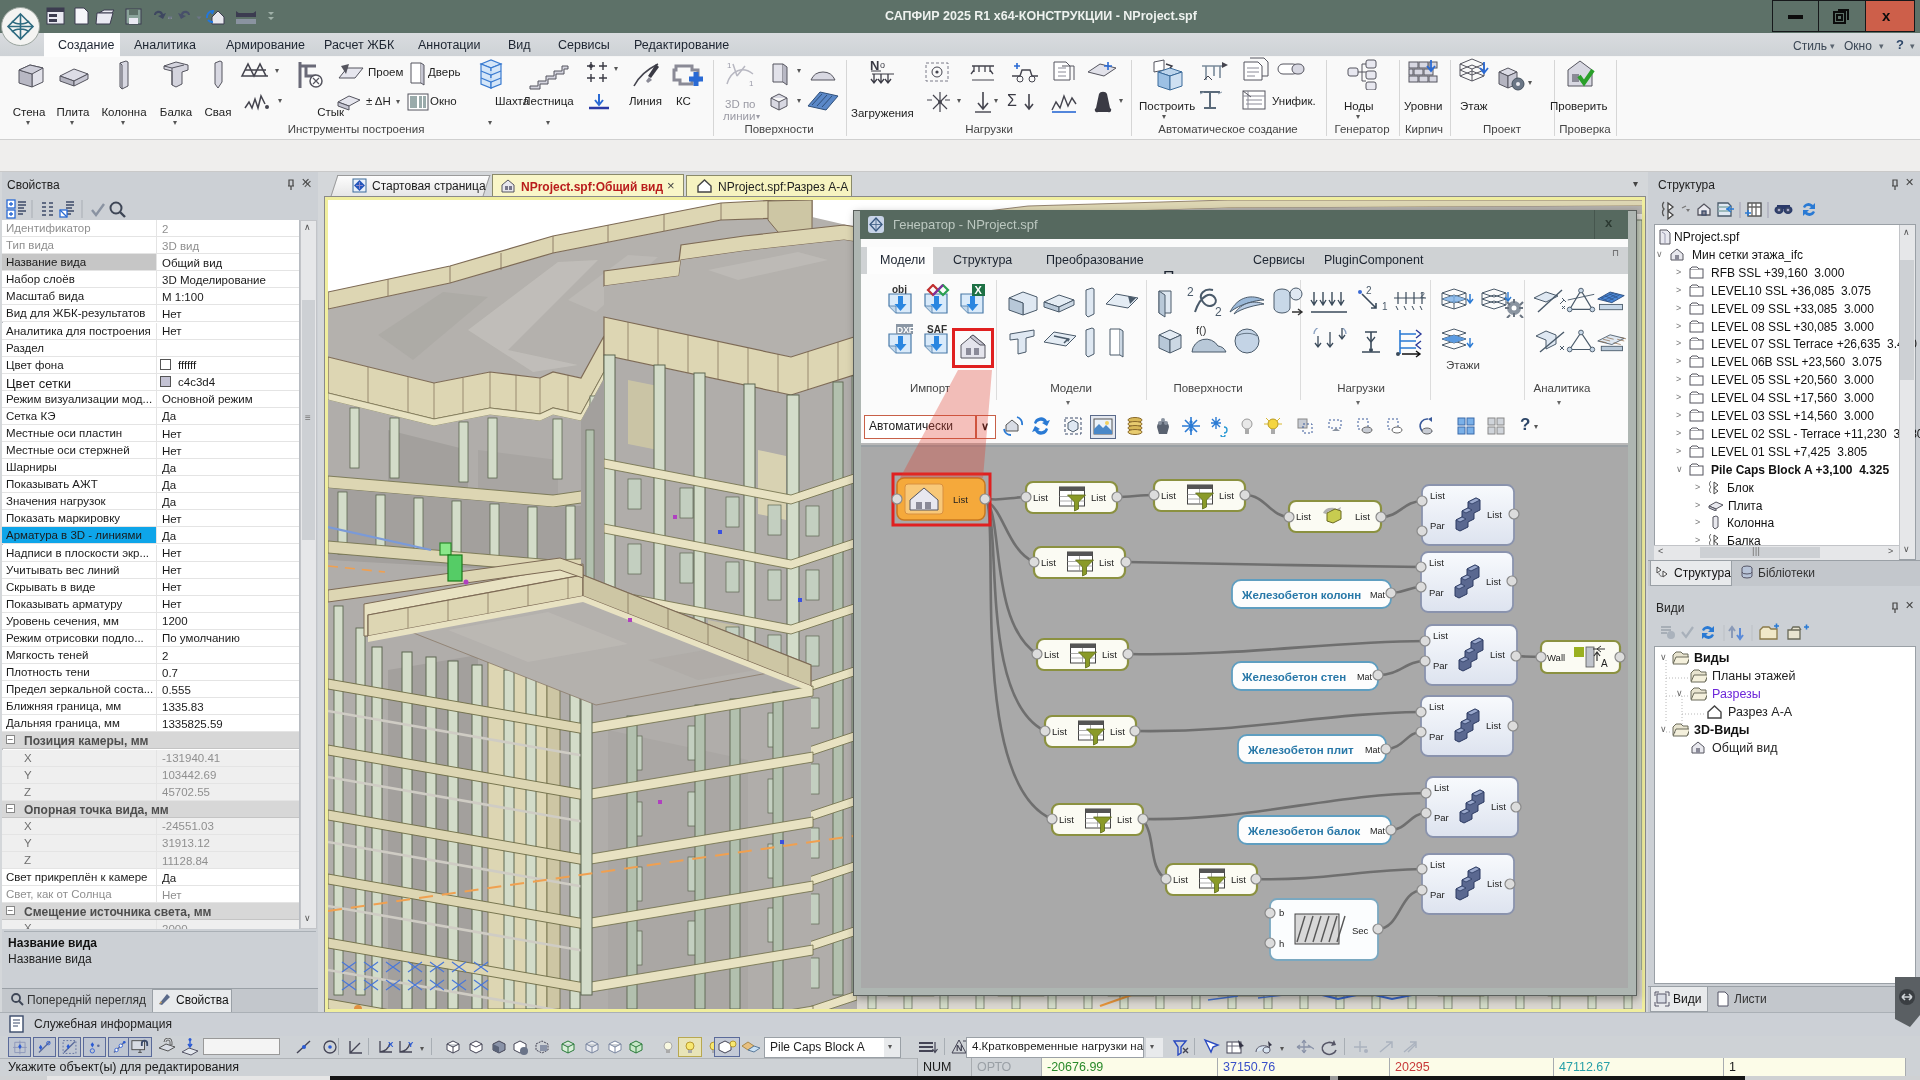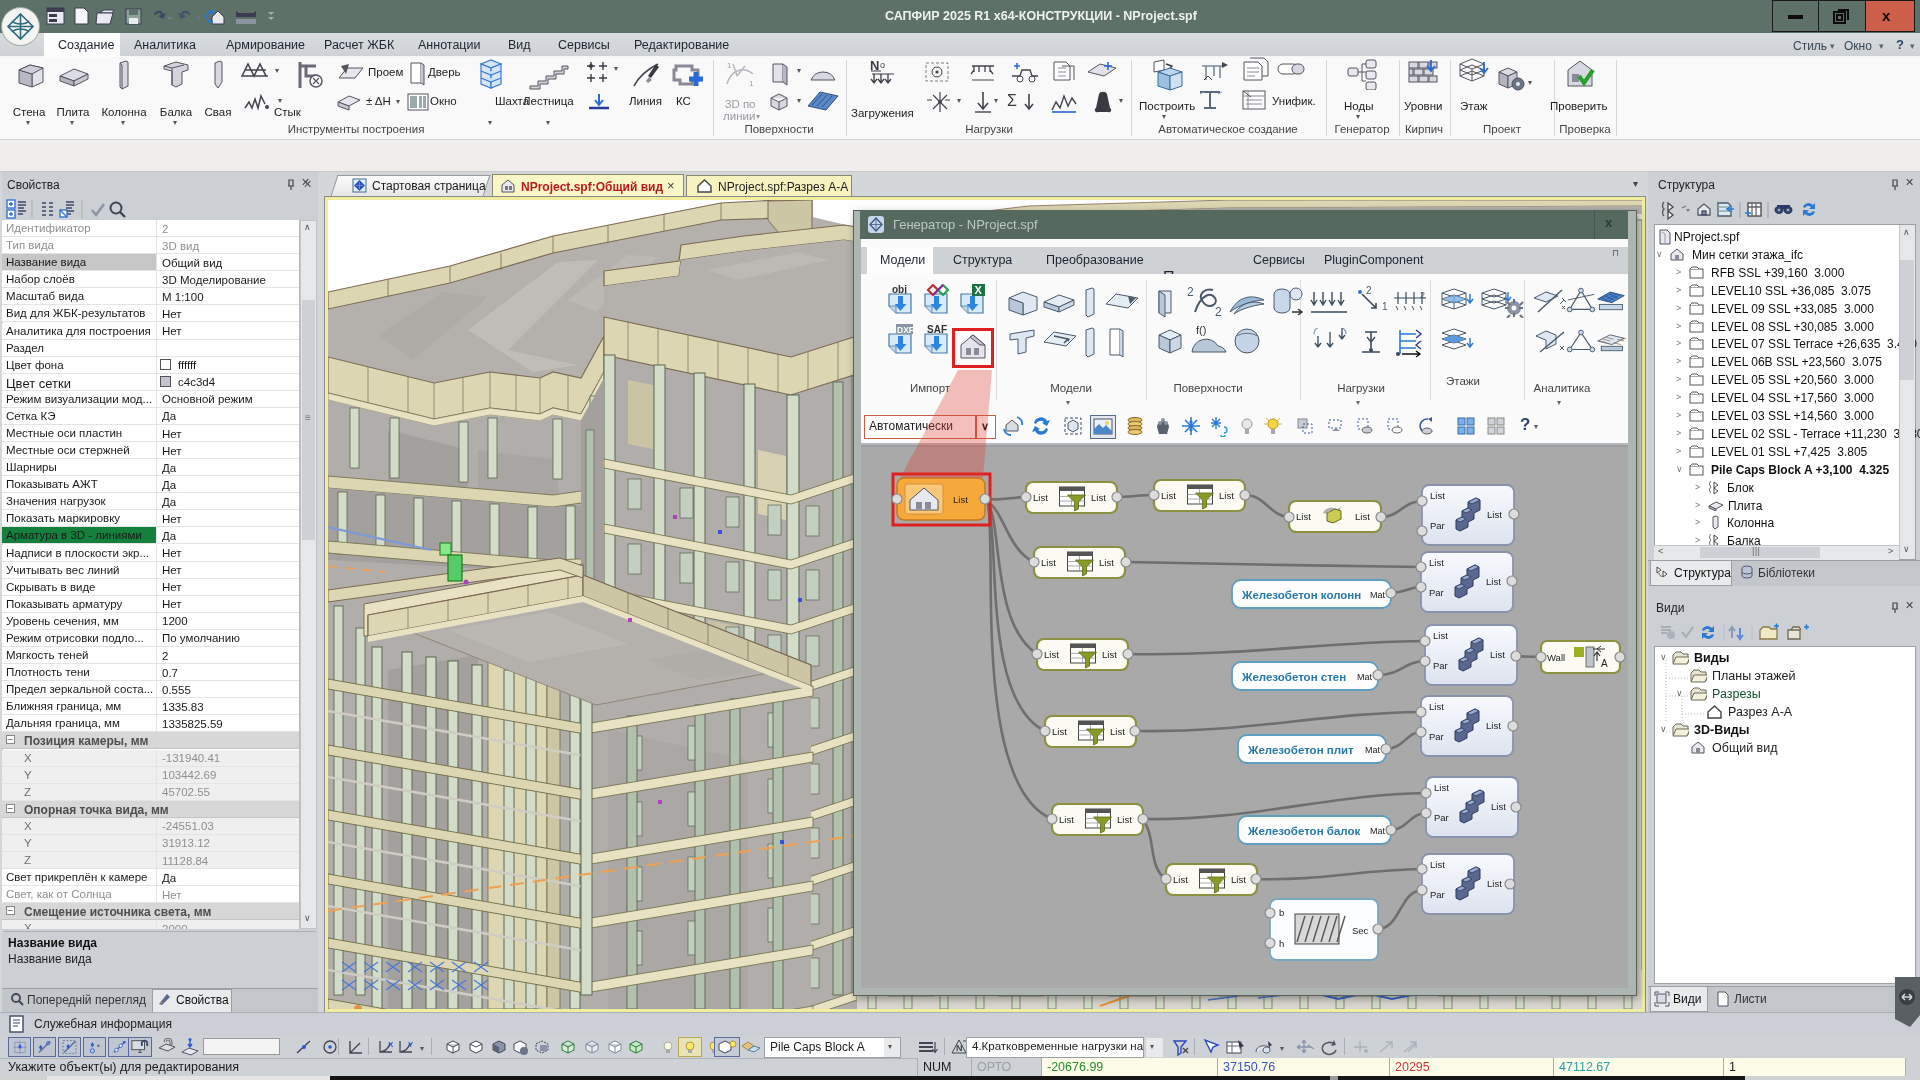--- a/index.html
+++ b/index.html
@@ -121,21 +121,21 @@
 <svg class="abs" style="left:243px;top:92px;" width="28" height="20" viewBox="0 0 28 20">
     <path d="M2 16 l4 -6 l3 6 l3 -9 l3 9 l3 -12 l4 8" fill="none" stroke="#44444e" stroke-width="1.5"></path>
     <circle cx="24" cy="15" r="2" fill="#44444e"></circle>
   </svg>
 <div class="tx" style="left:278px;top:96px;font-size:8px;color:#555;font-weight:normal;">▾</div>
 <svg class="abs" style="left:294px;top:60px;" width="30" height="30" viewBox="0 0 30 30">
     <path d="M6 2 v26 M6 6 h16 M12 6 v10 h10" fill="none" stroke="#6a6a78" stroke-width="3"></path>
     <circle cx="22" cy="21" r="6" fill="#fff" stroke="#55555f" stroke-width="1.5"></circle>
     <path d="M19 18 l6 6 m0 -6 l-6 6" stroke="#55555f" stroke-width="1.2"></path>
   </svg>
-<div class="tx" style="left:274px;top:106px;width:70px;text-align:left;font-size:11.5px;color:#222;">Стык</div>
+<div class="tx" style="left:274px;top:106px;width:70px;text-align:right;font-size:11.5px;color:#222;">Стык</div>
 <svg class="abs" style="left:337px;top:62px;" width="28" height="22" viewBox="0 0 28 22">
     <path d="M2 16 L10 6 L26 6 L18 16 Z" fill="#e6e6ee" stroke="#55555f"></path>
     <path d="M4 4 L12 2 L9 12 Z" fill="#55555f"></path>
   </svg>
 <div class="tx" style="left:368px;top:66px;font-size:11.5px;color:#222;font-weight:normal;">Проем</div>
 <svg class="abs" style="left:336px;top:92px;" width="26" height="20" viewBox="0 0 26 20">
     <path d="M2 10 L13 4 L24 8 L13 14 Z" fill="#e6e6ee" stroke="#55555f"></path>
     <path d="M2 10 L13 14 L13 18 L2 14 Z" fill="#c6c6d2" stroke="#55555f"></path>
   </svg>
 <div class="tx" style="left:366px;top:95px;font-size:11.5px;color:#222;font-weight:normal;">± ΔН</div>
@@ -491,21 +491,21 @@
       </div>
       <span style="position:absolute;left:160px;top:2.5px;font-size:11.5px;color:#1a1a1a;">Да</span>
     </div>
     <div style="position:absolute;left:0px;top:290.4px;width:297px;height:17.08px;border-bottom:1px solid #e4e4e4;background:#fff;">
       <div style="position:absolute;left:0;top:0;width:155px;height:100%;background:#fff;border-right:1px solid #e4e4e4;">
         <span style="position:absolute;left:4px;top:2px;font-size:11.5px;color:#1a1a1a;">Показать маркировку</span>
       </div>
       <span style="position:absolute;left:160px;top:2.5px;font-size:11.5px;color:#1a1a1a;">Нет</span>
     </div>
     <div style="position:absolute;left:0px;top:307.4px;width:297px;height:17.08px;border-bottom:1px solid #e4e4e4;background:#fff;">
-      <div style="position:absolute;left:0;top:0;width:155px;height:100%;background:#15803d;border-right:1px solid #e4e4e4;">
+      <div style="position:absolute;left:0;top:0;width:155px;height:100%;background:#0ea5e9;border-right:1px solid #e4e4e4;">
         <span style="position:absolute;left:4px;top:2px;font-size:11.5px;color:#1a1a1a;">Арматура в 3D - линиями</span>
       </div>
       <span style="position:absolute;left:160px;top:2.5px;font-size:11.5px;color:#1a1a1a;">Да</span>
     </div>
     <div style="position:absolute;left:0px;top:324.5px;width:297px;height:17.08px;border-bottom:1px solid #e4e4e4;background:#fff;">
       <div style="position:absolute;left:0;top:0;width:155px;height:100%;background:#fff;border-right:1px solid #e4e4e4;">
         <span style="position:absolute;left:4px;top:2px;font-size:11.5px;color:#1a1a1a;">Надписи в плоскости экр...</span>
       </div>
       <span style="position:absolute;left:160px;top:2.5px;font-size:11.5px;color:#1a1a1a;">Нет</span>
     </div>
@@ -953,21 +953,21 @@
 <div class="abs" style="left:996px;top:280px;width:1px;height:120px;background:#dcdcdc;"></div>
 <div class="abs" style="left:1146px;top:280px;width:1px;height:120px;background:#dcdcdc;"></div>
 <div class="abs" style="left:1300px;top:280px;width:1px;height:120px;background:#dcdcdc;"></div>
 <div class="abs" style="left:1430px;top:280px;width:1px;height:120px;background:#dcdcdc;"></div>
 <div class="abs" style="left:1524px;top:280px;width:1px;height:120px;background:#dcdcdc;"></div>
 <div class="abs" style="left:861px;top:443px;width:767px;height:2px;background:#b8b8b8;"></div>
 <div class="tx" style="left:860px;top:382px;width:140px;text-align:center;font-size:11.5px;color:#444;">Импорт</div>
 <div class="tx" style="left:1001px;top:382px;width:140px;text-align:center;font-size:11.5px;color:#444;">Модели</div>
 <div class="tx" style="left:1138px;top:382px;width:140px;text-align:center;font-size:11.5px;color:#444;">Поверхности</div>
 <div class="tx" style="left:1291px;top:382px;width:140px;text-align:center;font-size:11.5px;color:#444;">Нагрузки</div>
-<div class="tx" style="left:1393px;top:375px;width:140px;text-align:center;font-size:11.5px;color:#444;">Этажи</div>
+<div class="tx" style="left:1393px;top:359px;width:140px;text-align:center;font-size:11.5px;color:#444;">Этажи</div>
 <div class="tx" style="left:1492px;top:382px;width:140px;text-align:center;font-size:11.5px;color:#444;">Аналитика</div>
 <div class="tx" style="left:1066px;top:398px;font-size:8px;color:#666;">▾</div>
 <div class="tx" style="left:1356px;top:398px;font-size:8px;color:#666;">▾</div>
 <div class="tx" style="left:1557px;top:398px;font-size:8px;color:#666;">▾</div>
 <svg class="abs" style="left:884px;top:284px;" width="34" height="34" viewBox="0 0 34 34">
     <text x="8" y="9" font-size="10" font-weight="bold" fill="#333">obj</text>
     <path d="M5 10 h22 v19 h-15 l-7 -7 z" fill="#d9eafa" stroke="#4a7aa8" stroke-width="1.2"></path>
     <path d="M5 22 h7 v7" fill="#c2d8ec" stroke="#4a7aa8" stroke-width="0.8"></path>
     <rect x="14" y="12" width="5" height="8" fill="#2a86e0"></rect>
     <path d="M10.5 20 h12 l-6 7 z" fill="#2a86e0"></path>
@@ -1678,21 +1678,21 @@
 <svg class="abs" style="left:1690px;top:669px;" width="17" height="14" viewBox="0 0 17 14">
     <path d="M1 4 l3 -3 h5 l2 2 h5 v9 h-15 z" fill="#e8e4d0" stroke="#6a6a5a"></path>
     <path d="M1 13 l3 -7 h14 l-3 7 z" fill="#f4f0dc" stroke="#6a6a5a"></path>
   </svg>
 <div class="tx" style="left:1712px;top:669px;font-size:12.5px;color:#222;font-weight:normal;">Планы этажей</div>
 <div class="tx" style="left:1676px;top:688px;font-size:9px;color:#666;font-weight:normal;">∨</div>
 <svg class="abs" style="left:1690px;top:687px;" width="17" height="14" viewBox="0 0 17 14">
     <path d="M1 4 l3 -3 h5 l2 2 h5 v9 h-15 z" fill="#e8e4d0" stroke="#6a6a5a"></path>
     <path d="M1 13 l3 -7 h14 l-3 7 z" fill="#f4f0dc" stroke="#6a6a5a"></path>
   </svg>
-<div class="tx" style="left:1712px;top:687px;font-size:12.5px;color:#14532d;font-weight:normal;">Разрезы</div>
+<div class="tx" style="left:1712px;top:687px;font-size:12.5px;color:#6d28d9;font-weight:normal;">Разрезы</div>
 <svg class="abs" style="left:1706px;top:704px;" width="17" height="16" viewBox="0 0 17 16">
     <path d="M2 8 L8.5 2 L15 8 V14 H2 Z" fill="#fff" stroke="#444" stroke-width="1.4"></path>
   </svg>
 <div class="tx" style="left:1728px;top:705px;font-size:12.5px;color:#222;font-weight:normal;">Разрез А-А</div>
 <div class="tx" style="left:1660px;top:724px;font-size:9px;color:#666;font-weight:normal;">∨</div>
 <svg class="abs" style="left:1672px;top:723px;" width="17" height="14" viewBox="0 0 17 14">
     <path d="M1 4 l3 -3 h5 l2 2 h5 v9 h-15 z" fill="#e8e4d0" stroke="#6a6a5a"></path>
     <path d="M1 13 l3 -7 h14 l-3 7 z" fill="#f4f0dc" stroke="#6a6a5a"></path>
   </svg>
 <div class="tx" style="left:1694px;top:723px;font-size:12.5px;color:#111;font-weight:bold;">3D-Виды</div>

